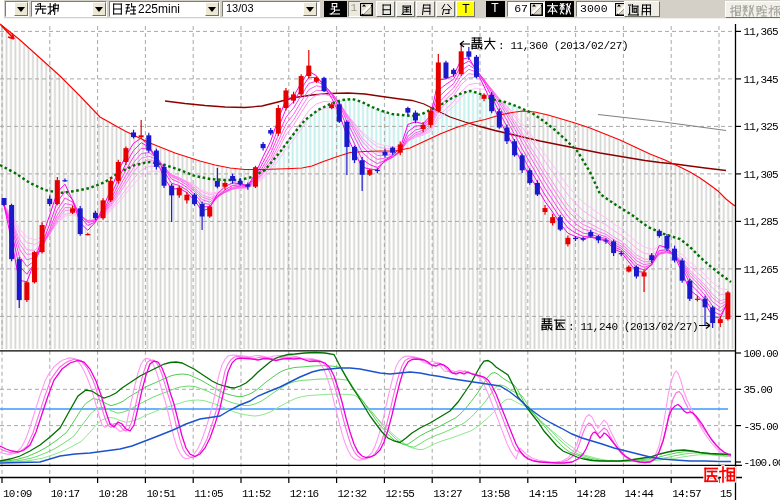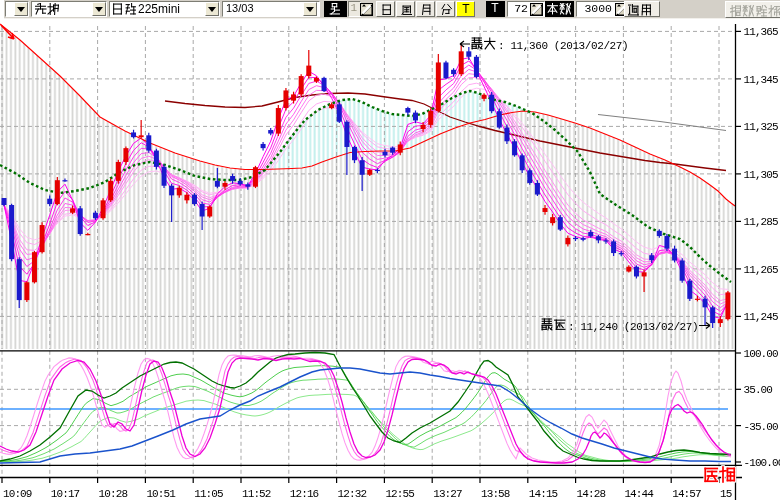--- a/index.html
+++ b/index.html
@@ -147,21 +147,21 @@
           <line x1="2.60" y1="5.75" x2="8.90" y2="5.75"></line>
           <line x1="2.60" y1="5.75" x2="1.55" y2="10.47"></line>
           <line x1="7.85" y1="5.75" x2="7.85" y2="9.43"></line>
           <line x1="4.70" y1="9.43" x2="7.85" y2="9.43"></line>
         </g>
       </svg>
     </div>
     <div class="btn" style="left:452.4px;top:1px;width:19px;height:16px;background:#ffff00;font-family:'Liberation Sans';font-size:12px;text-align:center;line-height:15px">T</div>
     <div class="blk" style="left:481.5px;top:1px;width:19px;height:16px;color:#fff;font-family:'Liberation Sans';font-size:12px;text-align:center;line-height:15px">T</div>
     <div class="fld" style="left:502.5px;top:1px;width:38px;height:16px"></div>
-    <div class="abs" style="left:506px;top:2px;width:18px;text-align:right;font-family:'Liberation Mono';font-size:11.5px">72</div>
+    <div class="abs" style="left:506px;top:2px;width:18px;text-align:right;font-family:'Liberation Mono';font-size:11.5px">67</div>
     <svg class="abs" style="left:526.0px;top:3px" width="13" height="13" viewBox="0 0 13 13">
       <rect x="0.5" y="0.5" width="12" height="12" fill="#e8e4d4" stroke="#000" stroke-width="1.1"></rect>
       <path d="M2 12 L12 2 L12 12 Z" fill="#d8d3c0" stroke="#000" stroke-width="1.1"></path>
       <path d="M2.5 10.5 L10.5 2.5" stroke="#fff" stroke-width="2.4"></path>
       <path d="M2 3.4 L6 3.4 L4 1.2 Z" fill="#000"></path>
     </svg>
     <div class="blk" style="left:541px;top:1px;width:29px;height:16px"></div>
     <svg class="abs" style="left:543px;top:3px" width="26" height="12" viewBox="0 0 26 12">
       <g stroke="#fff" stroke-width="1.04" stroke-linecap="square">
         <line x1="5.50" y1="0.50" x2="5.50" y2="10.95"></line>
@@ -178,21 +178,21 @@
         <line x1="13.00" y1="6.00" x2="17.40" y2="6.00"></line>
         <line x1="15.20" y1="6.00" x2="13.55" y2="10.95"></line>
         <line x1="14.10" y1="8.20" x2="16.85" y2="10.95"></line>
         <line x1="20.70" y1="0.50" x2="19.05" y2="10.95"></line>
         <line x1="19.05" y1="1.05" x2="22.90" y2="4.90"></line>
         <line x1="23.45" y1="0.50" x2="19.60" y2="10.95"></line>
         <line x1="21.80" y1="6.00" x2="23.45" y2="10.95"></line>
       </g>
     </svg>
     <div class="fld" style="left:571.5px;top:1px;width:51px;height:16px"></div>
-    <div class="abs" style="left:576px;top:2px;width:32px;text-align:right;font-family:'Liberation Mono';font-size:11.5px">3000</div>
+    <div class="abs" style="left:576px;top:2px;width:32px;font-family:'Liberation Mono';font-size:11.5px">3000</div>
     <svg class="abs" style="left:610.5px;top:3px" width="13" height="13" viewBox="0 0 13 13">
       <rect x="0.5" y="0.5" width="12" height="12" fill="#e8e4d4" stroke="#000" stroke-width="1.1"></rect>
       <path d="M2 12 L12 2 L12 12 Z" fill="#d8d3c0" stroke="#000" stroke-width="1.1"></path>
       <path d="M2.5 10.5 L10.5 2.5" stroke="#fff" stroke-width="2.4"></path>
       <path d="M2 3.4 L6 3.4 L4 1.2 Z" fill="#000"></path>
     </svg>
     <div class="btn" style="left:620px;top:1px;width:36px;height:16px;background:#f0ede6">
       <svg class="abs" style="left:3px;top:2px" width="26" height="12" viewBox="0 0 26 12">
         <g stroke="#000" stroke-width="1.04" stroke-linecap="square">
           <line x1="1.65" y1="2.70" x2="1.65" y2="9.30"></line>

